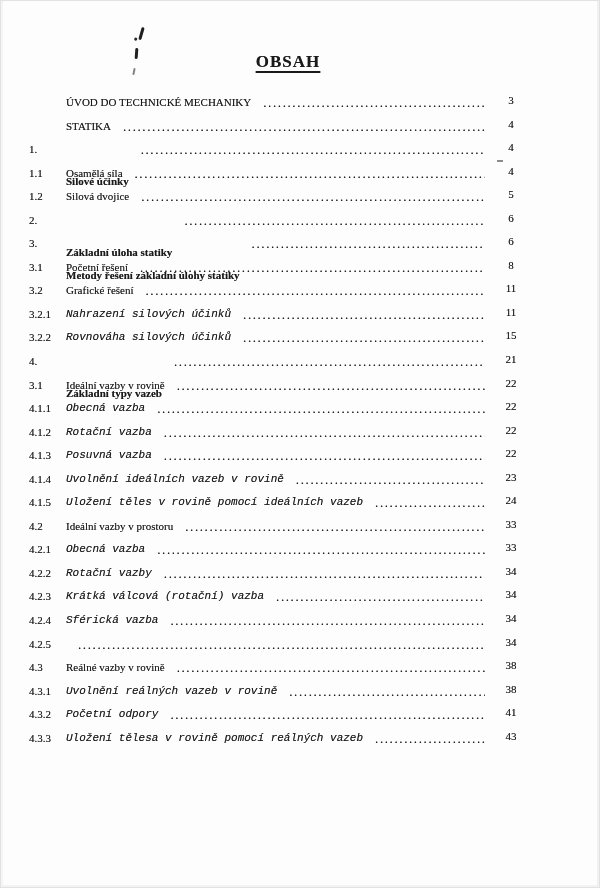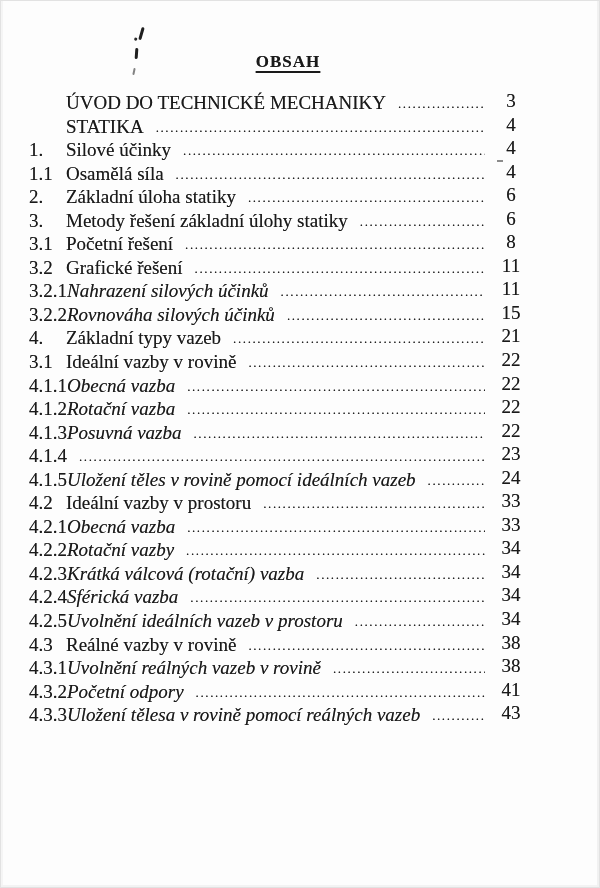--- a/index.html
+++ b/index.html
@@ -48,45 +48,45 @@
   }
   
   .toc {
     position: absolute;
     top: 90px;
     left: 28px;
     right: 66px;
   }
   .row {
     display: flex;
-    align-items: center;
+    align-items: flex-start;
     height: 23.55px;
     line-height: 23.55px;
-    font-size: 19px;
+    font-size: 11px;
     text-shadow: 0 0 0.35px rgba(20,20,20,0.55);
     white-space: nowrap;
   }
   .num { flex: 0 0 37px; }
   .title { flex: 0 0 auto; }
   .leader {
     flex: 1 1 auto;
     min-width: 14px;
     overflow: hidden;
     margin-left: 12px;
     margin-right: 4px;
   }
   .leader::after {
     content: "......................................................................................................................................";
     font-size: 13px;
     letter-spacing: 1.6px;
     color: #1c1c1c;
   }
   .pg { flex: 0 0 44px; text-align: center; position: relative; top: -2px; }
-  .row.bold .title { font-weight: normal; }
-  .row.italic .title { font-style: italic; }
+  .row.bold .title { font-weight: bold; margin-top: 32px; }
+  .row.italic .title { font-style: italic; font-family: Liberation Mono, monospace; }
 </style>
 </head>
 <body>
 
 <div class="page">
 
   <h1 class="heading">OBSAH</h1>
 
   <span class="mark m1"></span>
   <span class="mark m2"></span>
@@ -115,20 +115,26 @@
     <span class="pg">4</span>
   </div>
 
   <div class="row plain">
     <span class="num">1.1</span>
     <span class="title">Osamělá síla</span>
     <span class="leader"></span>
     <span class="pg">4</span>
   </div>
 
+  <div class="row plain">
+    <span class="num">1.2</span>
+    <span class="title">Silová dvojice</span>
+    <span class="leader"></span>
+    <span class="pg">5</span>
+  </div>
 
   <div class="row bold">
     <span class="num">2.</span>
     <span class="title">Základní úloha statiky</span>
     <span class="leader"></span>
     <span class="pg">6</span>
   </div>
 
   <div class="row bold">
     <span class="num">3.</span>
@@ -195,20 +201,21 @@
 
   <div class="row italic">
     <span class="num">4.1.3</span>
     <span class="title">Posuvná vazba</span>
     <span class="leader"></span>
     <span class="pg">22</span>
   </div>
 
   <div class="row italic">
     <span class="num">4.1.4</span>
+    <span class="title">Uvolnění ideálních vazeb v rovině</span>
     <span class="leader"></span>
     <span class="pg">23</span>
   </div>
 
   <div class="row italic">
     <span class="num">4.1.5</span>
     <span class="title">Uložení těles v rovině pomocí ideálních vazeb</span>
     <span class="leader"></span>
     <span class="pg">24</span>
   </div>
@@ -243,21 +250,20 @@
 
   <div class="row italic">
     <span class="num">4.2.4</span>
     <span class="title">Sférická vazba</span>
     <span class="leader"></span>
     <span class="pg">34</span>
   </div>
 
   <div class="row italic">
     <span class="num">4.2.5</span>
-    <span class="title">Uvolnění ideálních vazeb v prostoru</span>
     <span class="leader"></span>
     <span class="pg">34</span>
   </div>
 
 
   <div class="row plain">
     <span class="num">4.3</span>
     <span class="title">Reálné vazby v rovině</span>
     <span class="leader"></span>
     <span class="pg">38</span>

